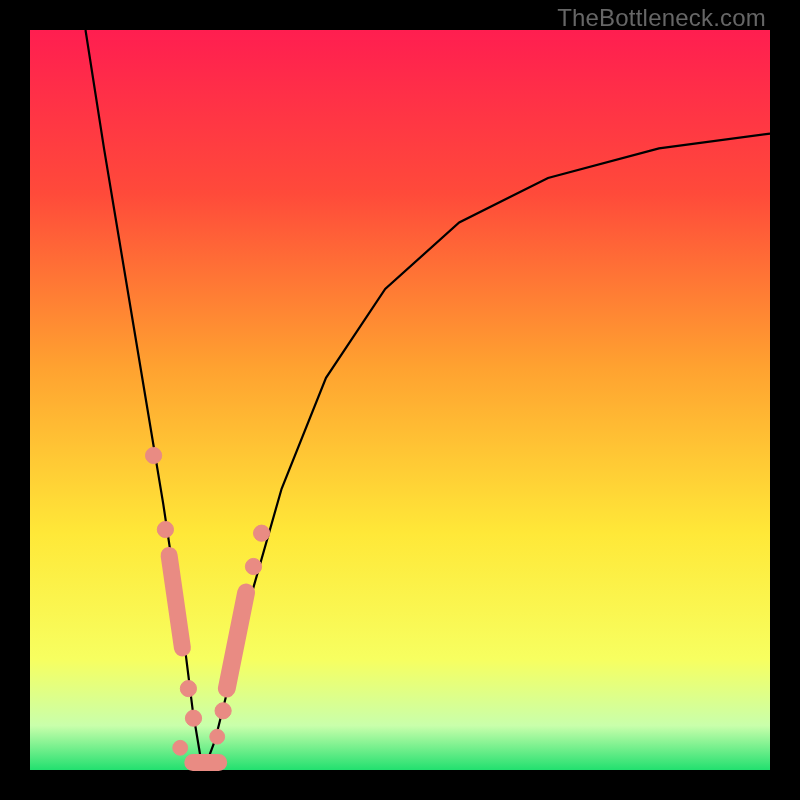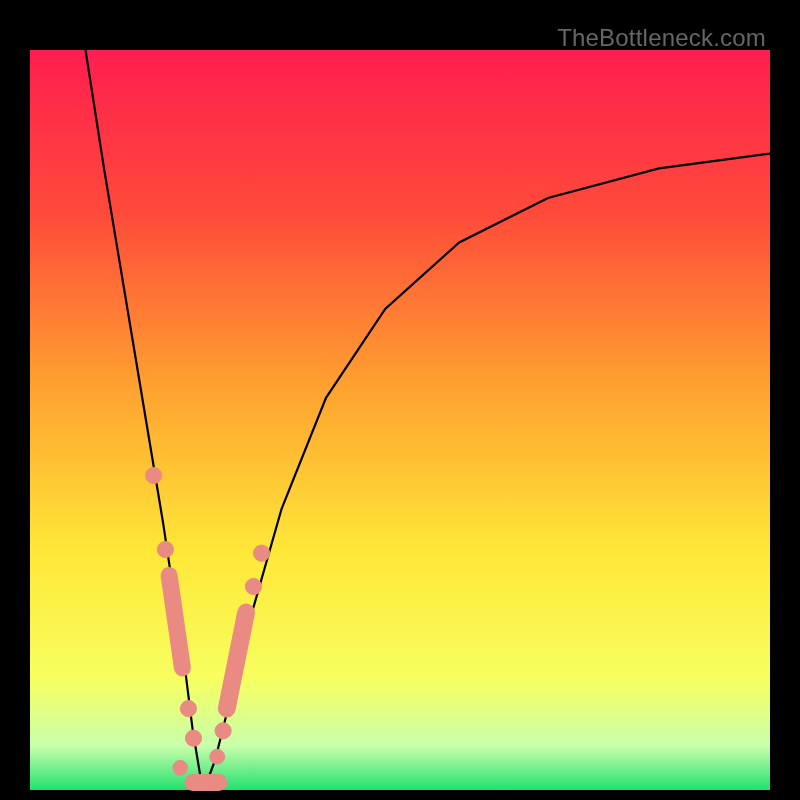--- a/index.html
+++ b/index.html
@@ -10,21 +10,20 @@
     background: #000;
     overflow: hidden;
   }
   .frame {
     position: absolute;
     left: 0;
     top: 0;
     width: 800px;
     height: 584px;
     background: #000;
-    margin-top: 20px;
   }
   .plot-area {
     position: absolute;
     left: 30px;
     top: 30px;
     width: 740px;
     height: 740px;
   }
   .gradient-bg {
     position: absolute;

